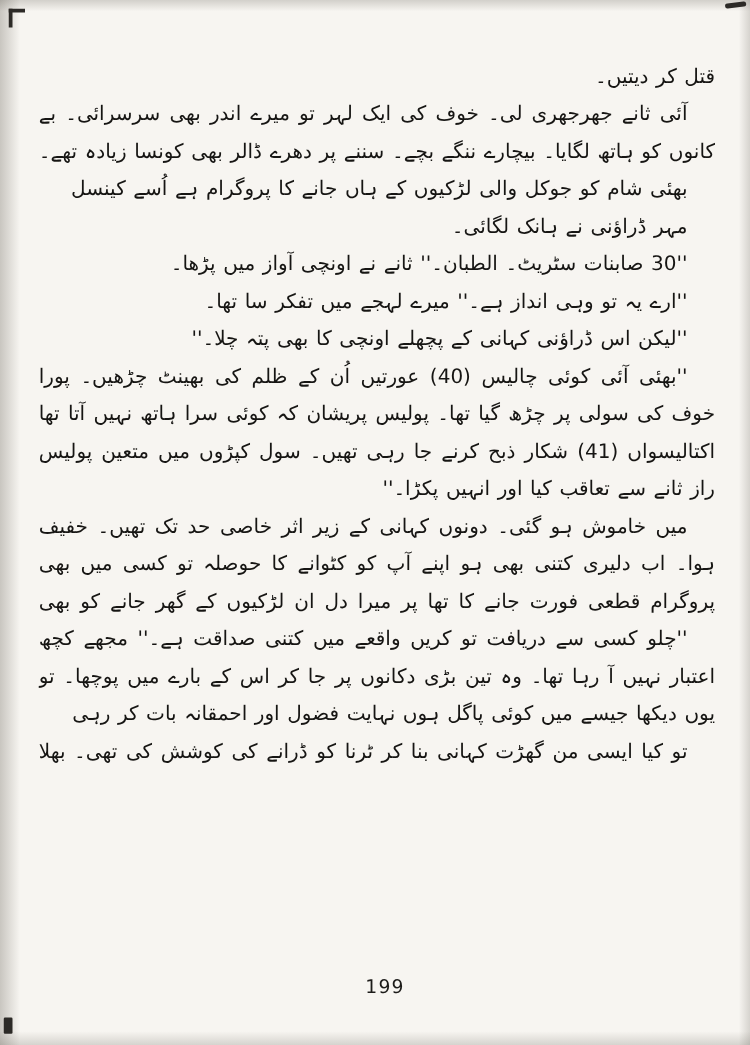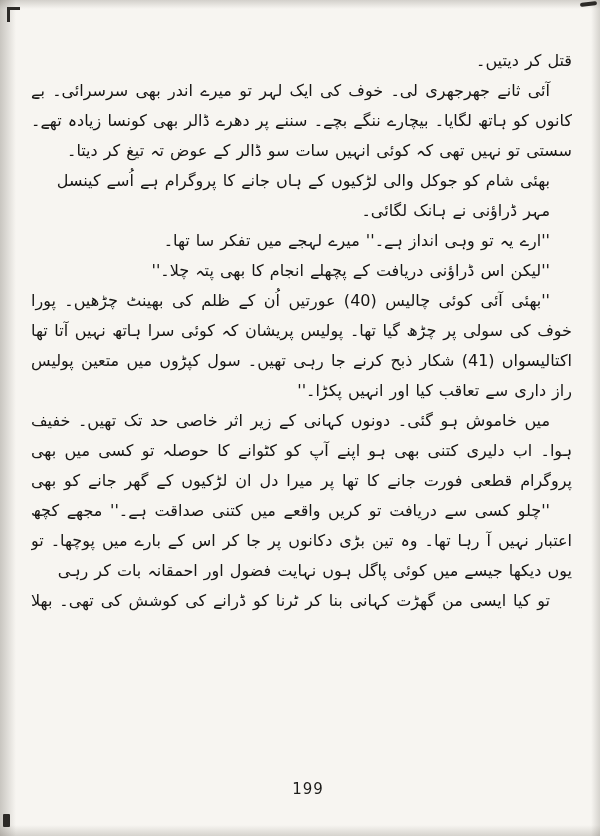--- a/index.html
+++ b/index.html
@@ -71,29 +71,29 @@
 
   <div class="mark mark-tl-h"></div>
   <div class="mark mark-tl-v"></div>
   <div class="mark mark-tr"></div>
   <div class="mark mark-bl"></div>
 
   <div class="text-block">
     <p class="ln">قتل کر دیتیں۔</p>
     <p class="ln ind j">آئی ثانے جھرجھری لی۔ خوف کی ایک لہر تو میرے اندر بھی سرسرائی۔ بے اختیار میں نے</p>
     <p class="ln j">کانوں کو ہاتھ لگایا۔ بیچارے ننگے بچے۔ سننے پر دھرے ڈالر بھی کونسا زیادہ تھے۔ میری جان اتنی</p>
-    <p class="ln">سستی تو نہیں تھی کہ کوئی انہیں سات سو ڈالر کے عوض تہ تیغ کر دیتا۔</p>
     <p class="ln ind">بھئی شام کو جوکل والی لڑکیوں کے ہاں جانے کا پروگرام ہے اُسے کینسل کرو۔</p>
     <p class="ln ind">مہر ڈراؤنی نے ہانک لگائی۔</p>
+    <p class="ln ind">''30 صابنات سٹریٹ۔ الطبان۔'' ثانے نے اونچی آواز میں پڑھا۔</p>
     <p class="ln ind">''ارے یہ تو وہی انداز ہے۔'' میرے لہجے میں تفکر سا تھا۔</p>
-    <p class="ln ind">''لیکن اس ڈراؤنی دریافت کے پچھلے انجام کا بھی پتہ چلا۔''</p>
+    <p class="ln ind">''لیکن اس ڈراؤنی کہانی کے پچھلے اونچی کا بھی پتہ چلا۔''</p>
     <p class="ln ind j">''بھئی آئی کوئی چالیس (40) عورتیں اُن کے ظلم کی بھینٹ چڑھیں۔ پورا شہر ڈر اور</p>
     <p class="ln j">خوف کی سولی پر چڑھ گیا تھا۔ پولیس پریشان کہ کوئی سرا ہاتھ نہیں آتا تھا اور پھر جب وہ اپنا</p>
     <p class="ln j">اکتالیسواں (41) شکار ذبح کرنے جا رہی تھیں۔ سول کپڑوں میں متعین پولیس نے بڑی</p>
-    <p class="ln">راز داری سے تعاقب کیا اور انہیں پکڑا۔''</p>
+    <p class="ln">راز ثانے سے تعاقب کیا اور انہیں پکڑا۔''</p>
     <p class="ln ind j">میں خاموش ہو گئی۔ دونوں کہانی کے زیر اثر خاصی حد تک تھیں۔ خفیف سا اثر تو مجھ پر بھی</p>
     <p class="ln j">ہوا۔ اب دلیری کتنی بھی ہو اپنے آپ کو کٹوانے کا حوصلہ تو کسی میں بھی نہیں ہوتا۔ اس وقت</p>
     <p class="ln j">پروگرام قطعی فورت جانے کا تھا پر میرا دل ان لڑکیوں کے گھر جانے کو بھی چکل رہا تھا۔</p>
     <p class="ln ind j">''چلو کسی سے دریافت تو کریں واقعے میں کتنی صداقت ہے۔'' مجھے کچھ اس کی صحت پر</p>
     <p class="ln j">اعتبار نہیں آ رہا تھا۔ وہ تین بڑی دکانوں پر جا کر اس کے بارے میں پوچھا۔ تو انہوں نے مجھے</p>
     <p class="ln">یوں دیکھا جیسے میں کوئی پاگل ہوں نہایت فضول اور احمقانہ بات کر رہی ہوں</p>
     <p class="ln ind j">تو کیا ایسی من گھڑت کہانی بنا کر ٹرنا کو ڈرانے کی کوشش کی تھی۔ بھلا ایک انداز ہے مردوں</p>
   </div>
 
   <div class="page-number">199</div>

